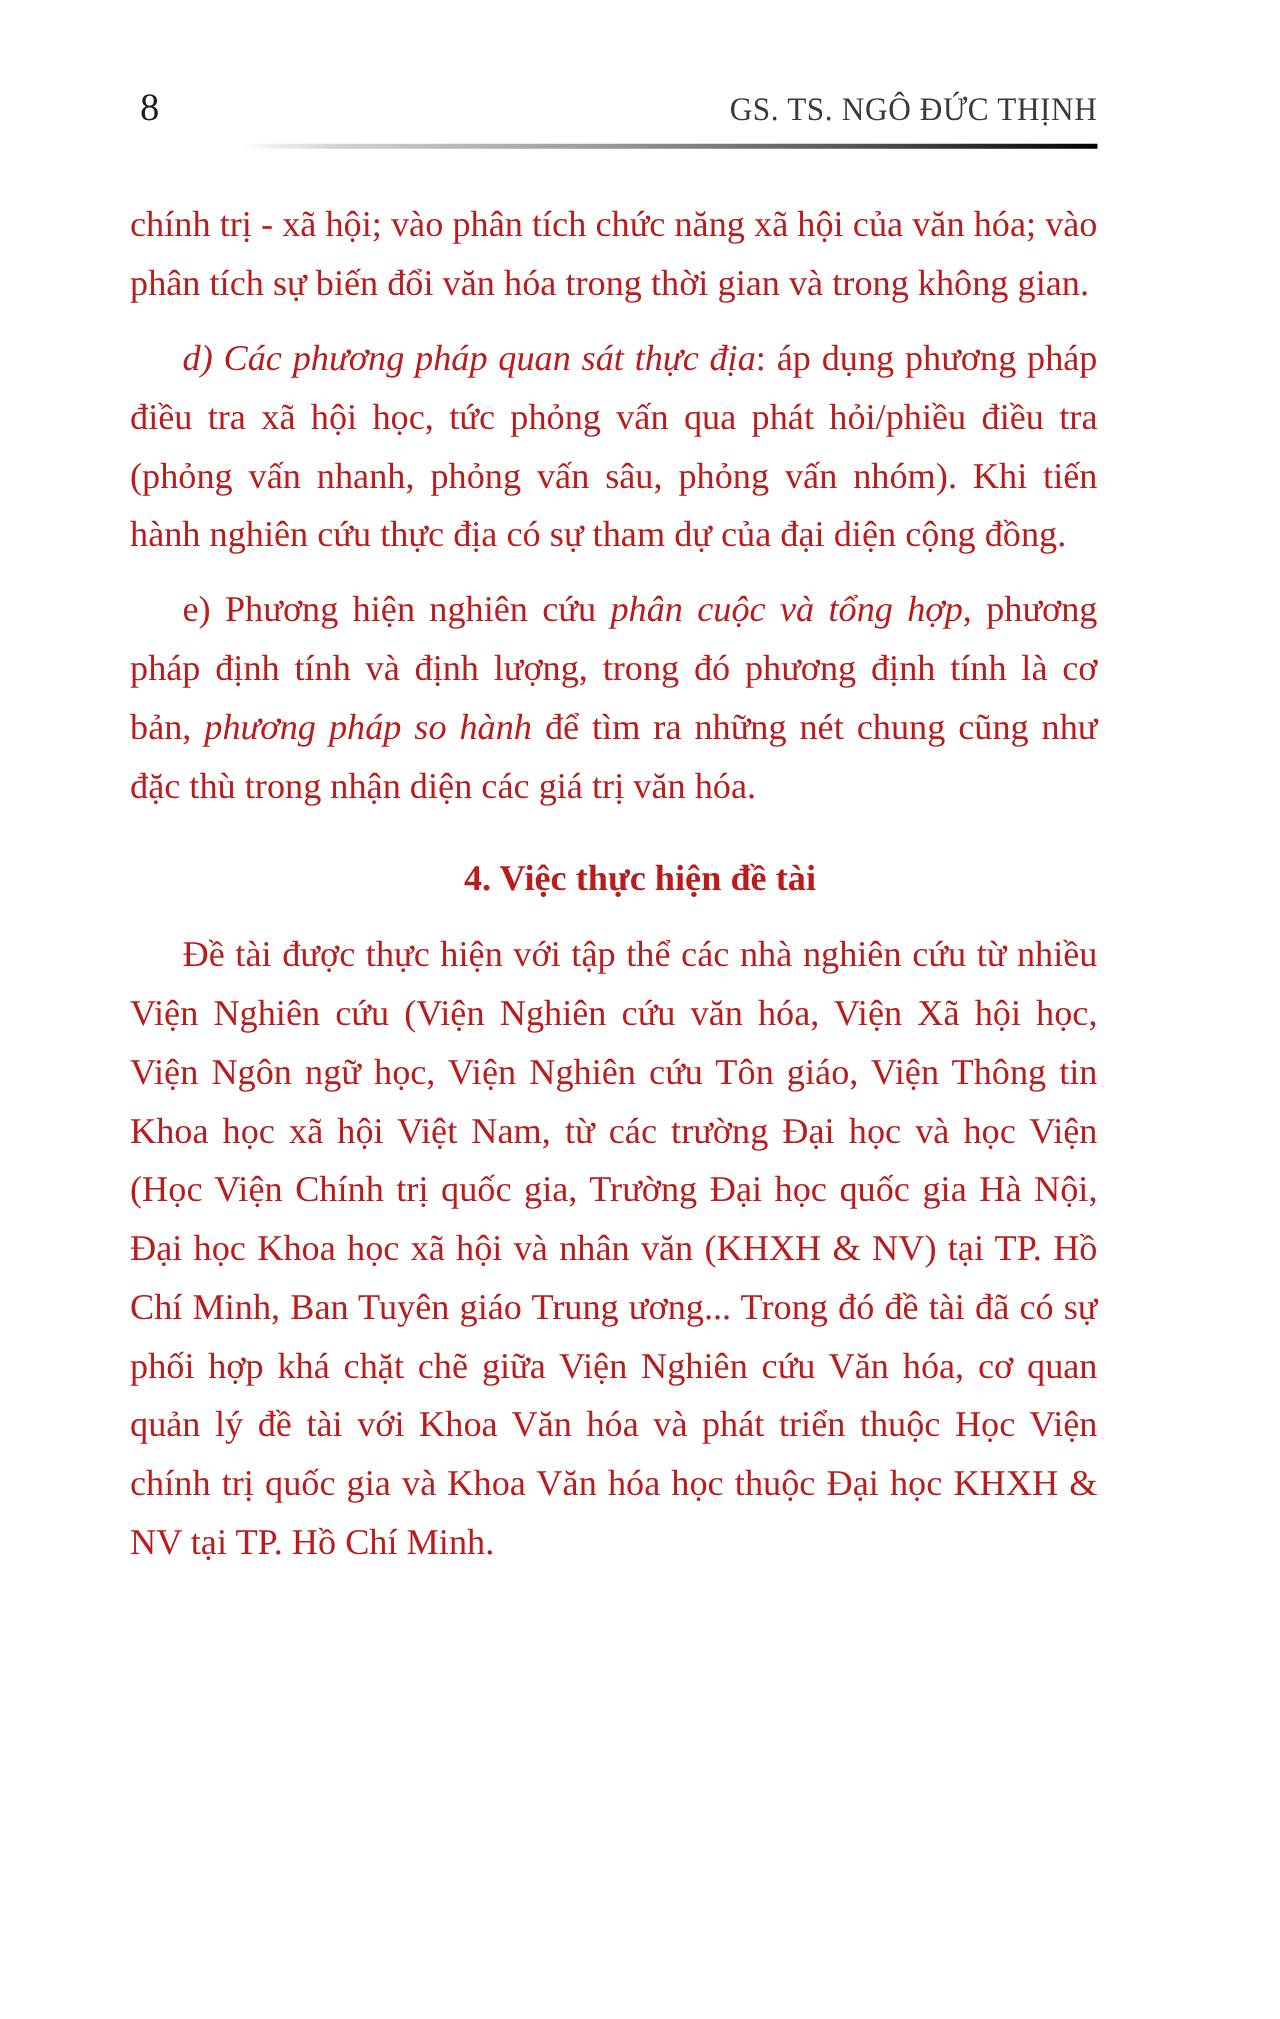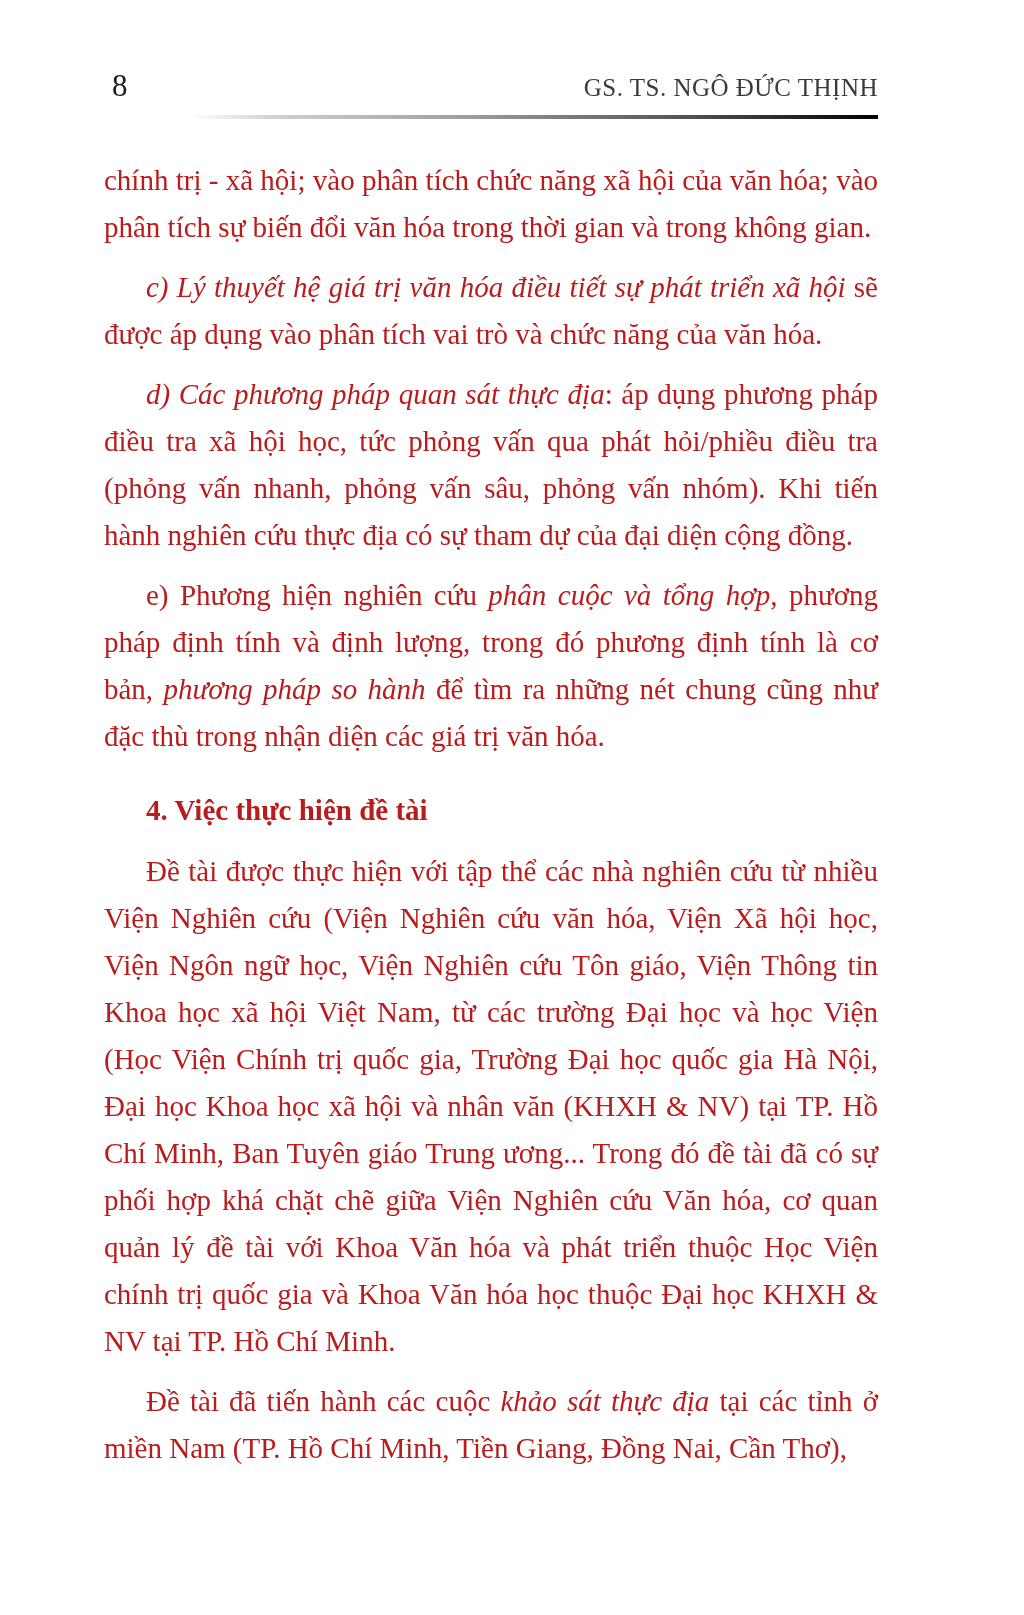--- a/index.html
+++ b/index.html
@@ -54,39 +54,37 @@
     text-align: justify;
     color: #b91c1c;
   }
   .body-text p {
     margin: 0 0 13px 0;
     text-indent: 42px;
   }
   .body-text p.continuation { text-indent: 0; }
   .body-text p.heading {
     font-weight: bold;
-    text-align: left;
+    text-align: center;
     margin-top: 27px;
     margin-bottom: 14px;
   }
   .it { font-style: italic; }
   .bd { font-weight: bold; }
 </style>
 </head>
 <body>
 
 <div class="page">
   <div class="page-header">
     <span class="page-number">8</span>
     <span class="running-header">GS. TS. NGÔ ĐỨC THỊNH</span>
   </div>
   <div class="header-rule"></div>
 
   <div class="body-text">
       <p class="continuation"><span>chính trị - xã hội; vào phân tích chức năng xã hội của văn hóa; vào phân tích sự biến đổi văn hóa trong thời gian và trong không gian.</span></p>
-      <p class="normal"><span class="it">c) Lý thuyết hệ giá trị văn hóa điều tiết sự phát triển xã hội</span><span> sẽ được áp dụng vào phân tích vai trò và chức năng của văn hóa.</span></p>
       <p class="normal"><span class="it">d) Các phương pháp quan sát thực địa</span><span>: áp dụng phương pháp điều tra xã hội học, tức phỏng vấn qua phát hỏi/phiều điều tra (phỏng vấn nhanh, phỏng vấn sâu, phỏng vấn nhóm). Khi tiến hành nghiên cứu thực địa có sự tham dự của đại diện cộng đồng.</span></p>
       <p class="normal"><span>e) Phương hiện nghiên cứu </span><span class="it">phân cuộc và tổng hợp</span><span>, phương pháp định tính và định lượng, trong đó phương định tính là cơ bản, </span><span class="it">phương pháp so hành</span><span> để tìm ra những nét chung cũng như đặc thù trong nhận diện các giá trị văn hóa.</span></p>
       <p class="heading"><span class="bd">4. Việc thực hiện đề tài</span></p>
       <p class="normal"><span>Đề tài được thực hiện với tập thể các nhà nghiên cứu từ nhiều Viện Nghiên cứu (Viện Nghiên cứu văn hóa, Viện Xã hội học, Viện Ngôn ngữ học, Viện Nghiên cứu Tôn giáo, Viện Thông tin Khoa học xã hội Việt Nam, từ các trường Đại học và học Viện (Học Viện Chính trị quốc gia, Trường Đại học quốc gia Hà Nội, Đại học Khoa học xã hội và nhân văn (KHXH &amp; NV) tại TP. Hồ Chí Minh, Ban Tuyên giáo Trung ương... Trong đó đề tài đã có sự phối hợp khá chặt chẽ giữa Viện Nghiên cứu Văn hóa, cơ quan quản lý đề tài với Khoa Văn hóa và phát triển thuộc Học Viện chính trị quốc gia và Khoa Văn hóa học thuộc Đại học KHXH &amp; NV tại TP. Hồ Chí Minh.</span></p>
-      <p class="normal"><span>Đề tài đã tiến hành các cuộc </span><span class="it">khảo sát thực địa</span><span> tại các tỉnh ở miền Nam (TP. Hồ Chí Minh, Tiền Giang, Đồng Nai, Cần Thơ),</span></p>
     </div>
 </div>
 
 </body></html>

